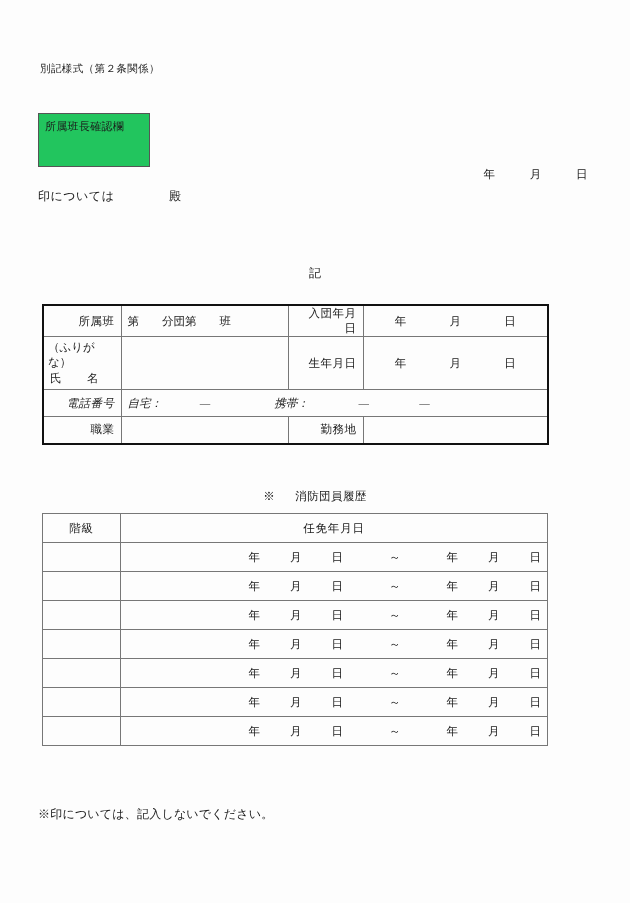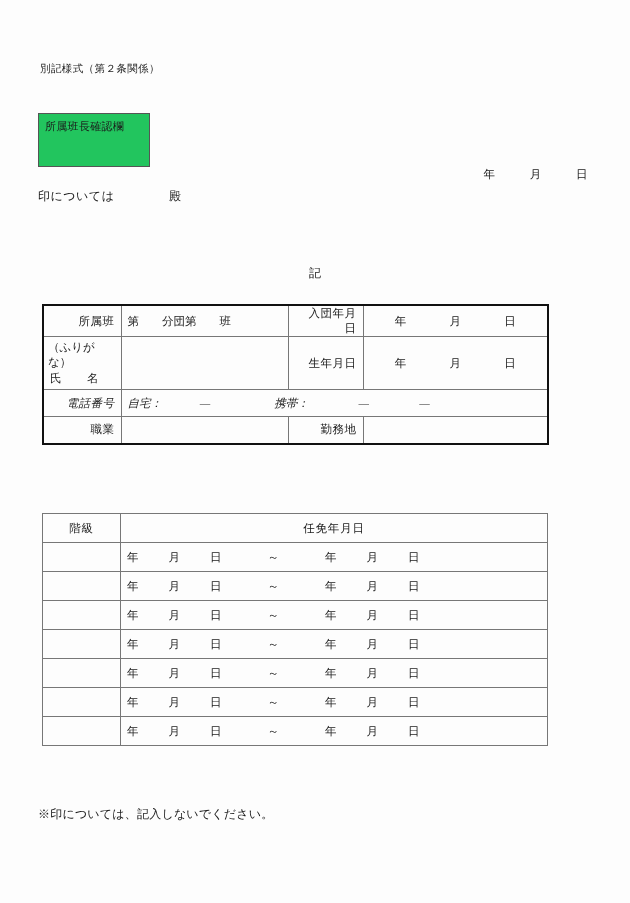--- a/index.html
+++ b/index.html
@@ -191,21 +191,21 @@
     box-sizing: border-box;
     height: 29px;
     padding: 0 6px;
   }
   .history-table td.rank-head,
   .history-table td.date-head {
     text-align: center;
     letter-spacing: 0.8px;
   }
   .history-table td.rank-cell { text-align: center; }
-  .history-table td.date-cell { text-align: left; }
+  .history-table td.date-cell { text-align: right; }
   .history-table td.remarks-lbl {
     text-align: center;
     letter-spacing: 6px;
     padding-left: 8px;
     height: 47px;
   }
   .history-table td.remarks-val { height: 47px; }
   .range .g  { display: inline-block; width: 30px; }
   .range .gg { display: inline-block; width: 46px; }
 
@@ -299,20 +299,25 @@
       </tr>
       <tr class="r5">
         <td class="lbl">職業</td>
         <td class="val"></td>
         <td class="lbl">勤務地</td>
         <td class="val"></td>
       </tr>
     </tbody>
   </table>
 
+  <div class="history-caption">
+    <span>※</span>
+    <span class="gap"></span>
+    <span>消防団員履歴</span>
+  </div>
 
   <table class="history-table">
     <colgroup>
       <col style="width:78px">
       <col style="width:427px">
     </colgroup>
     <tbody>
       <tr>
         <td class="rank-head">階級</td>
         <td class="date-head">任免年月日</td>

